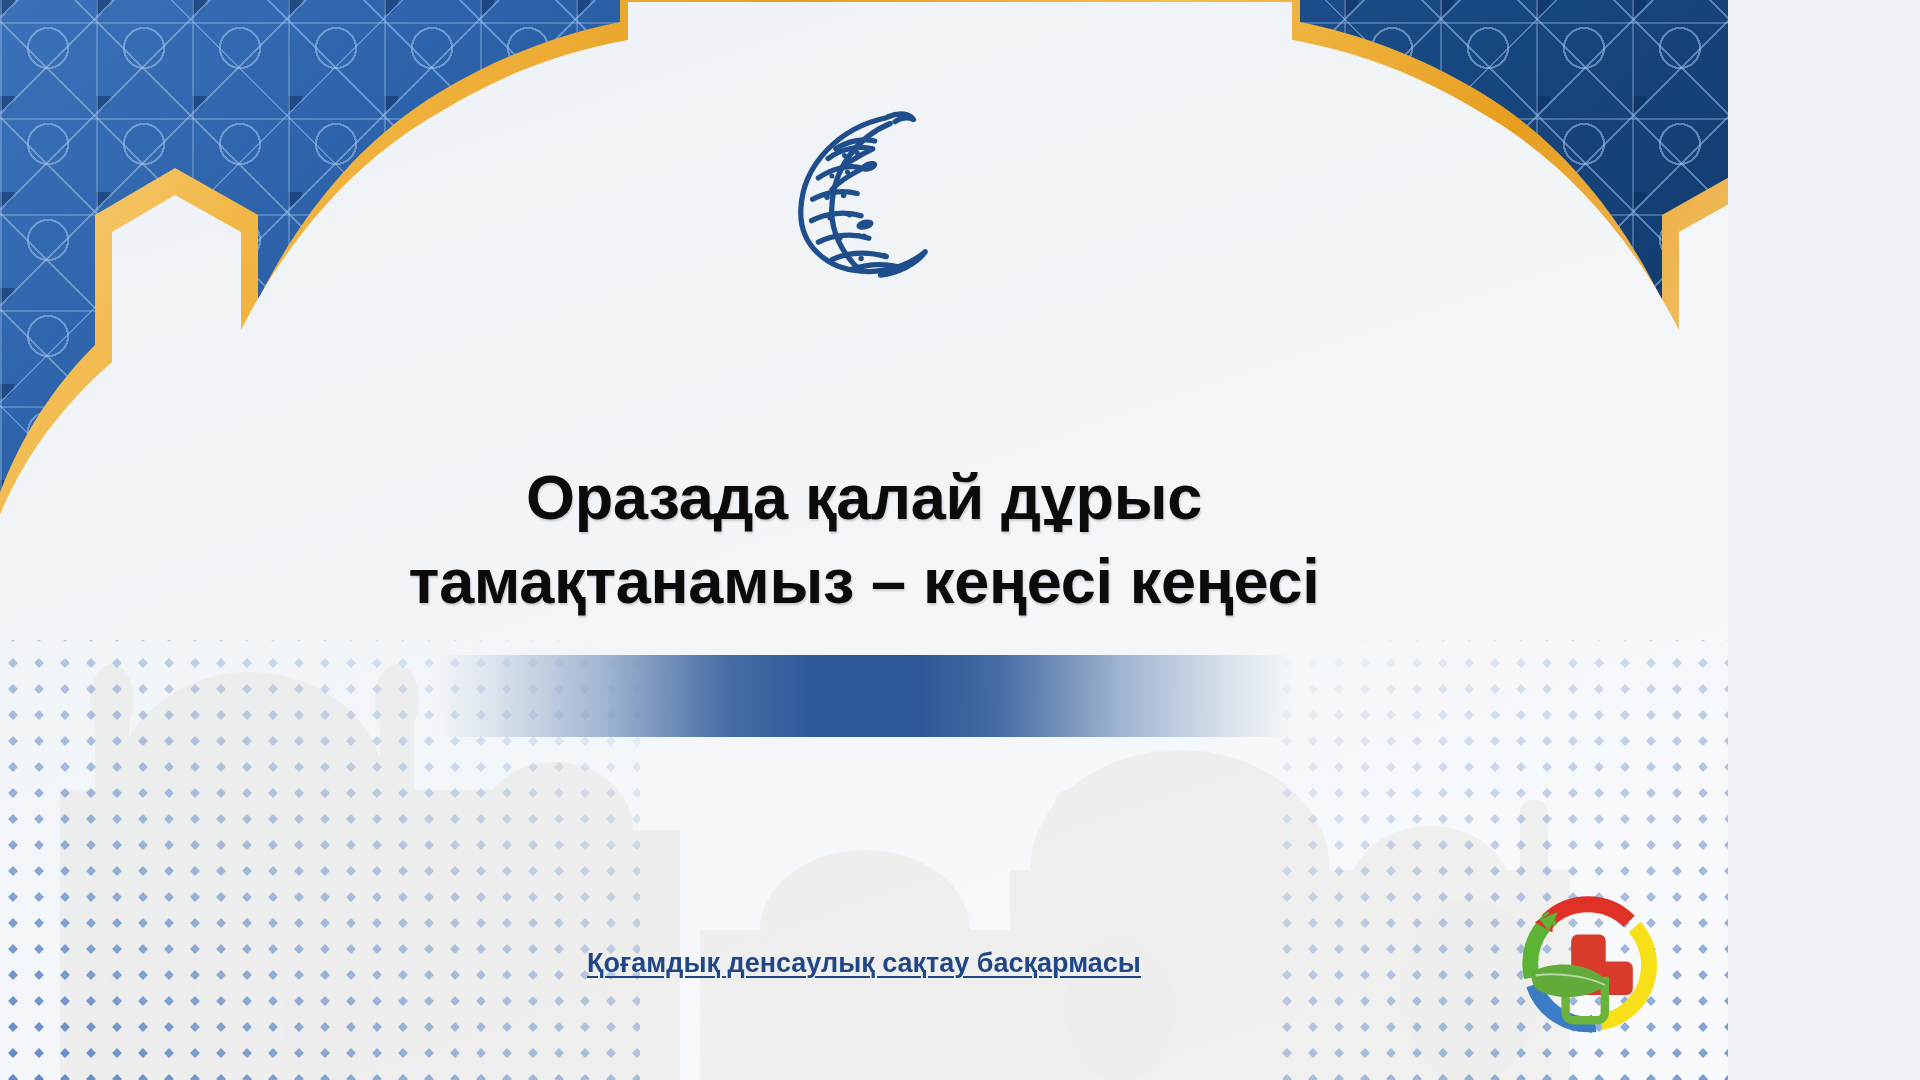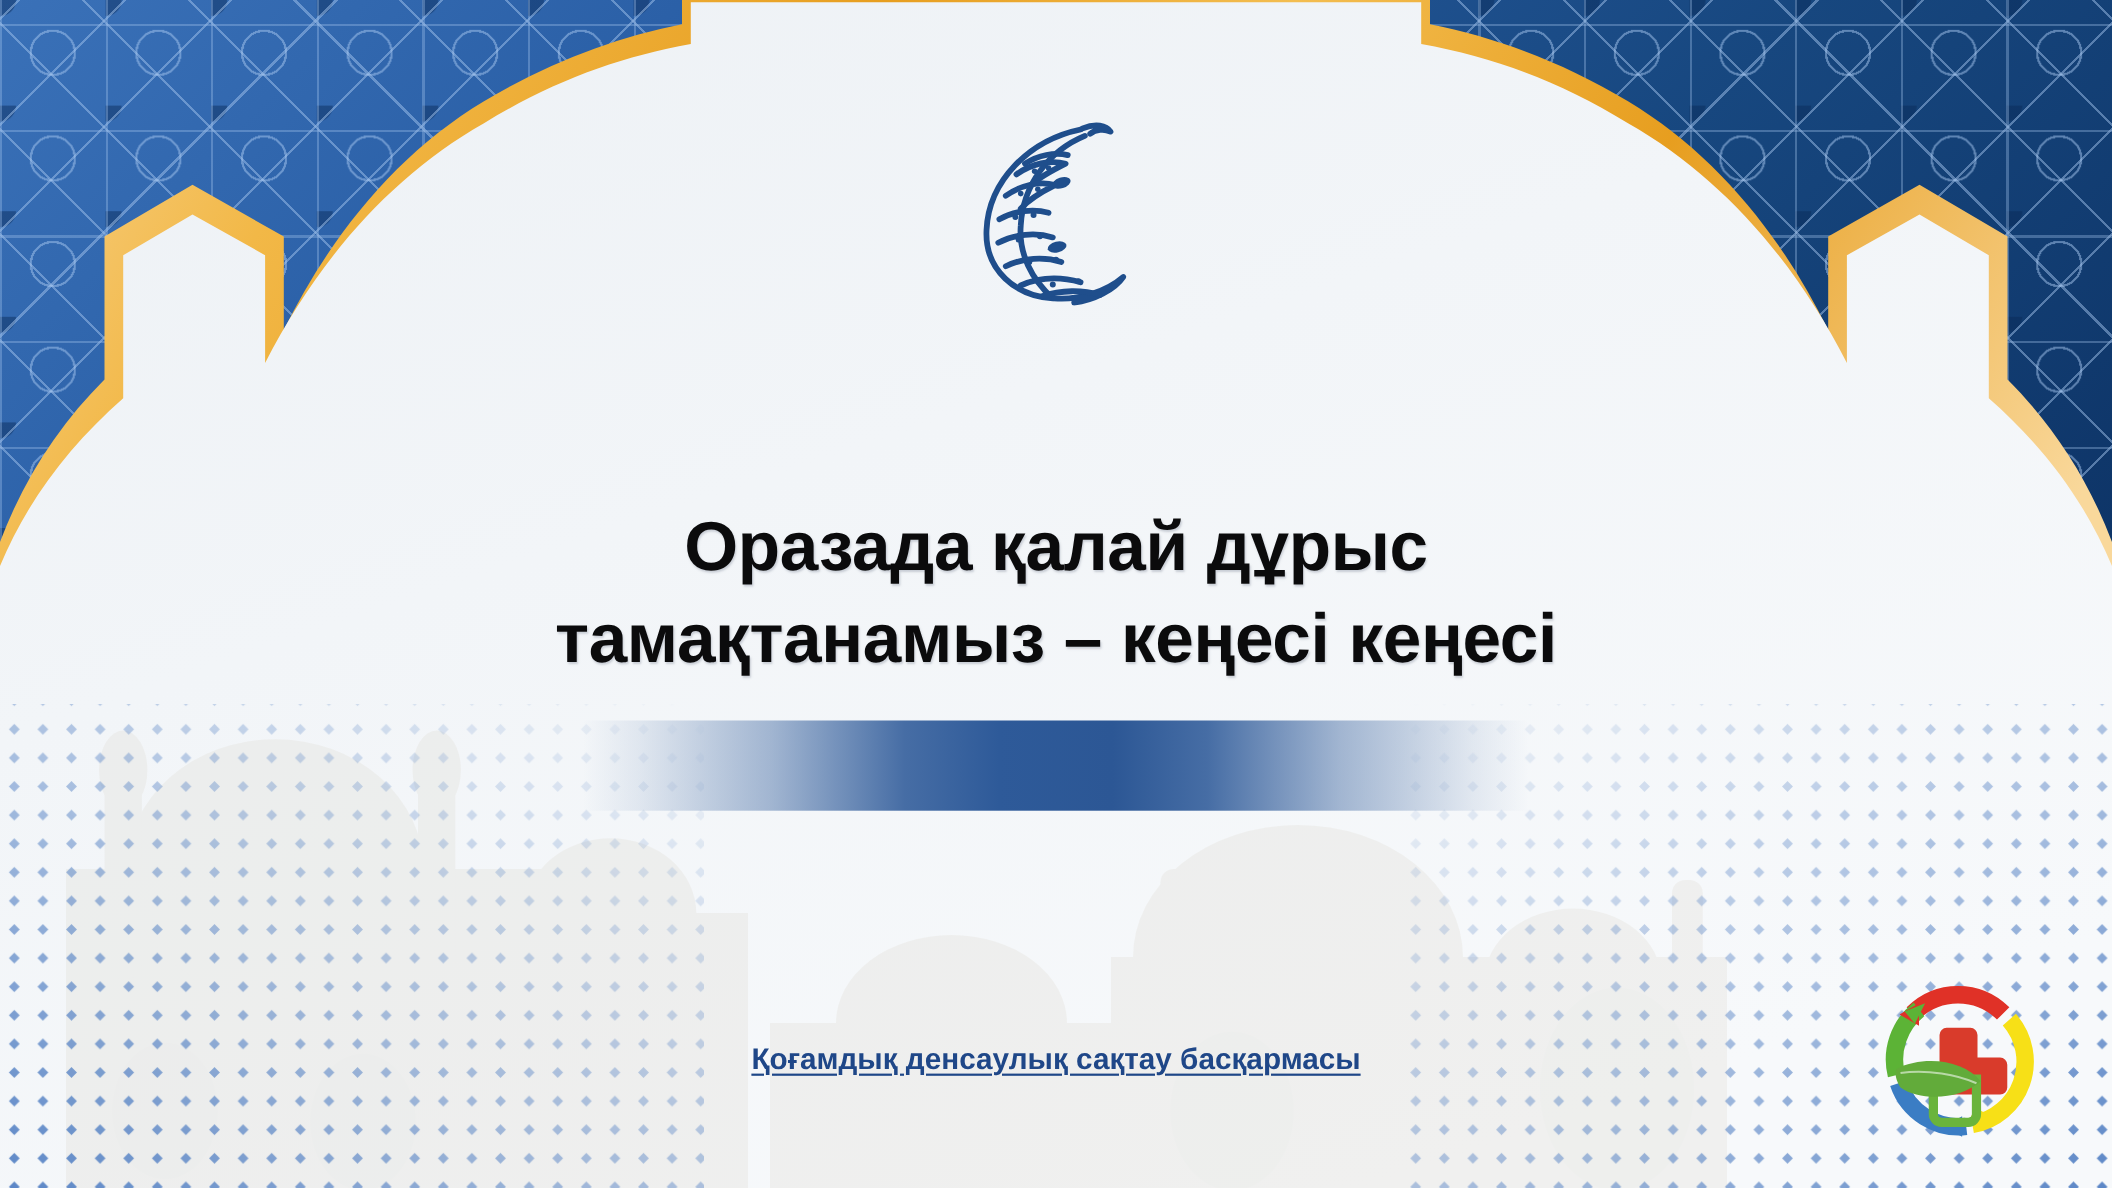--- a/index.html
+++ b/index.html
@@ -5,21 +5,21 @@
   * { margin:0; padding:0; box-sizing:border-box; }
   html, body {
     width:1920px; height:1080px;
     overflow:hidden;
     font-family:"Liberation Sans", sans-serif;
     background:#eef2f6;
   }
 
   .slide {
     position:relative;
-    width:1920px; height:1080px;
+    width:1728px; height:1080px;
     overflow:hidden;
     background:#f0f4f7;
   }
 
   
   .blue-bg {
     position:absolute; inset:0;
     background:
       linear-gradient(135deg,#3a71b8 0%,#2a5fa6 22%,#17477f 55%,#0e3568 80%,#0b2d58 100%);
   }

